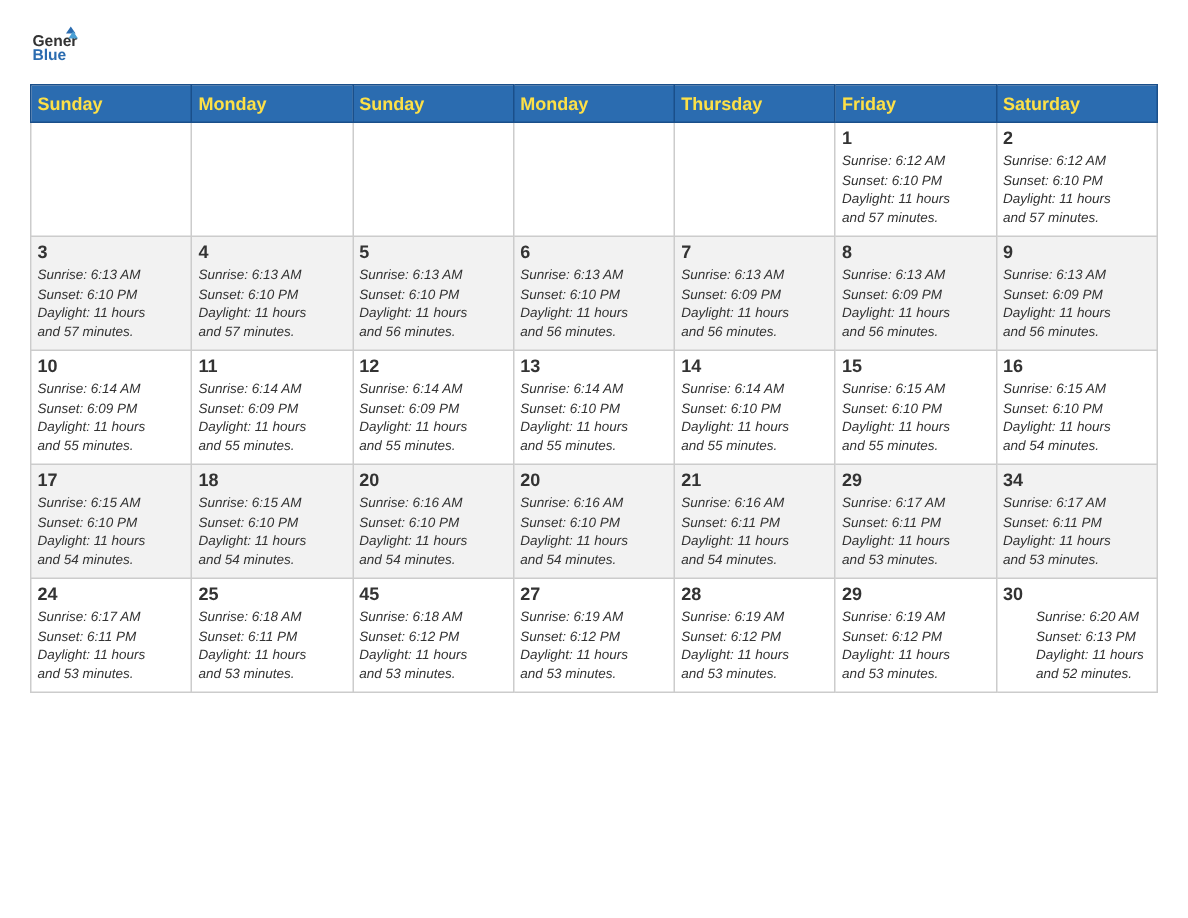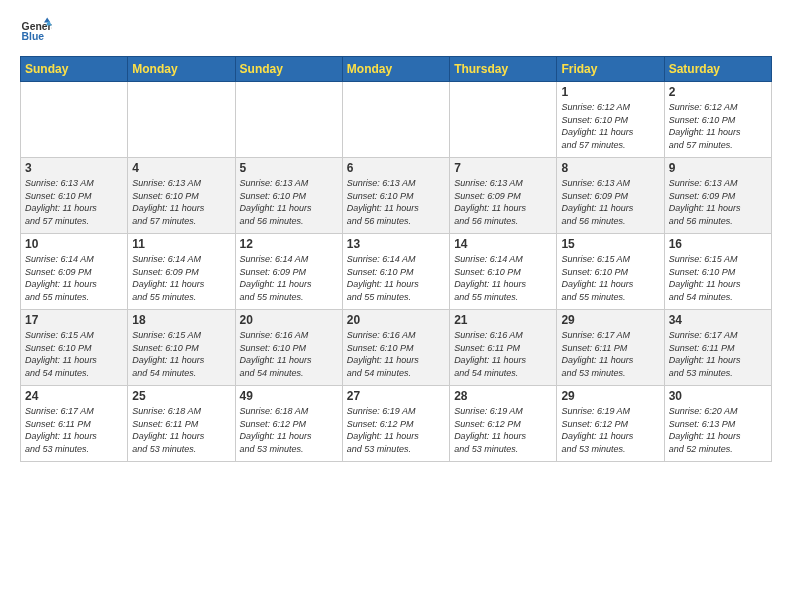--- a/index.html
+++ b/index.html
@@ -300,21 +300,21 @@
 and 53 minutes.</div>
           </td>
           <td>
             <span class="day-number">25</span>
             <div class="day-info" style="white-space: pre-line;">Sunrise: 6:18 AM
 Sunset: 6:11 PM
 Daylight: 11 hours
 and 53 minutes.</div>
           </td>
           <td>
-            <span class="day-number">49</span>
+            <span class="day-number">45</span>
             <div class="day-info" style="white-space: pre-line;">Sunrise: 6:18 AM
 Sunset: 6:12 PM
 Daylight: 11 hours
 and 53 minutes.</div>
           </td>
           <td>
             <span class="day-number">27</span>
             <div class="day-info" style="white-space: pre-line;">Sunrise: 6:19 AM
 Sunset: 6:12 PM
 Daylight: 11 hours
@@ -329,21 +329,21 @@
           </td>
           <td>
             <span class="day-number">29</span>
             <div class="day-info" style="white-space: pre-line;">Sunrise: 6:19 AM
 Sunset: 6:12 PM
 Daylight: 11 hours
 and 53 minutes.</div>
           </td>
           <td>
             <span class="day-number">30</span>
-            <div class="day-info" style="white-space: pre-line;">Sunrise: 6:20 AM
+            <div class="day-info" style="white-space: pre-line; margin-left: 22px;">Sunrise: 6:20 AM
 Sunset: 6:13 PM
 Daylight: 11 hours
 and 52 minutes.</div>
           </td>
         </tr>
       </tbody>
   </table>
 </div>
 
 </body></html>

